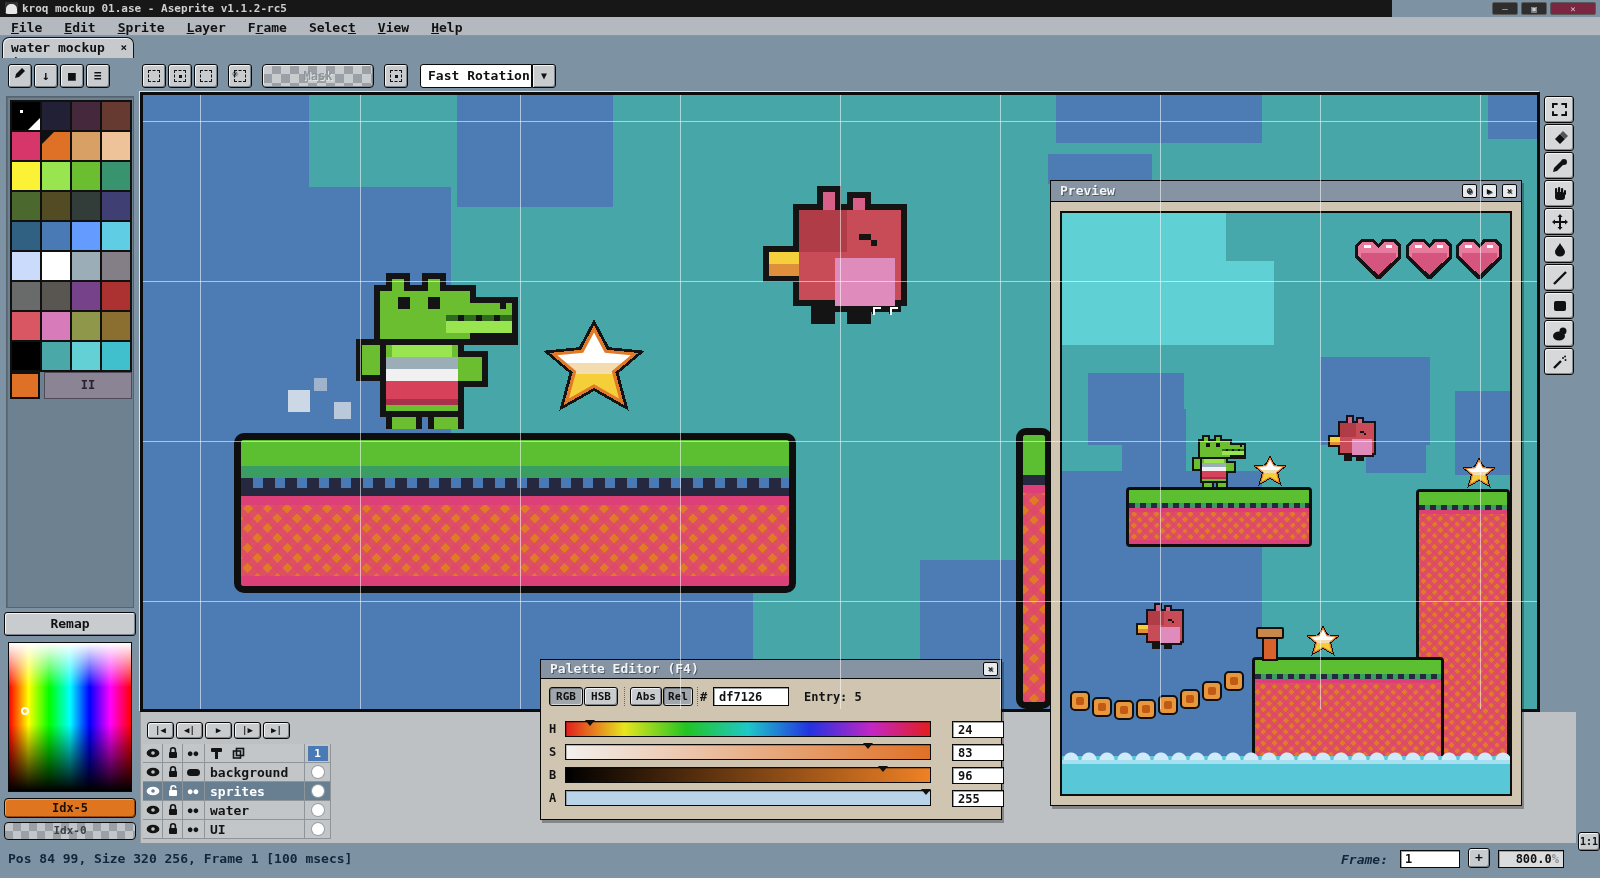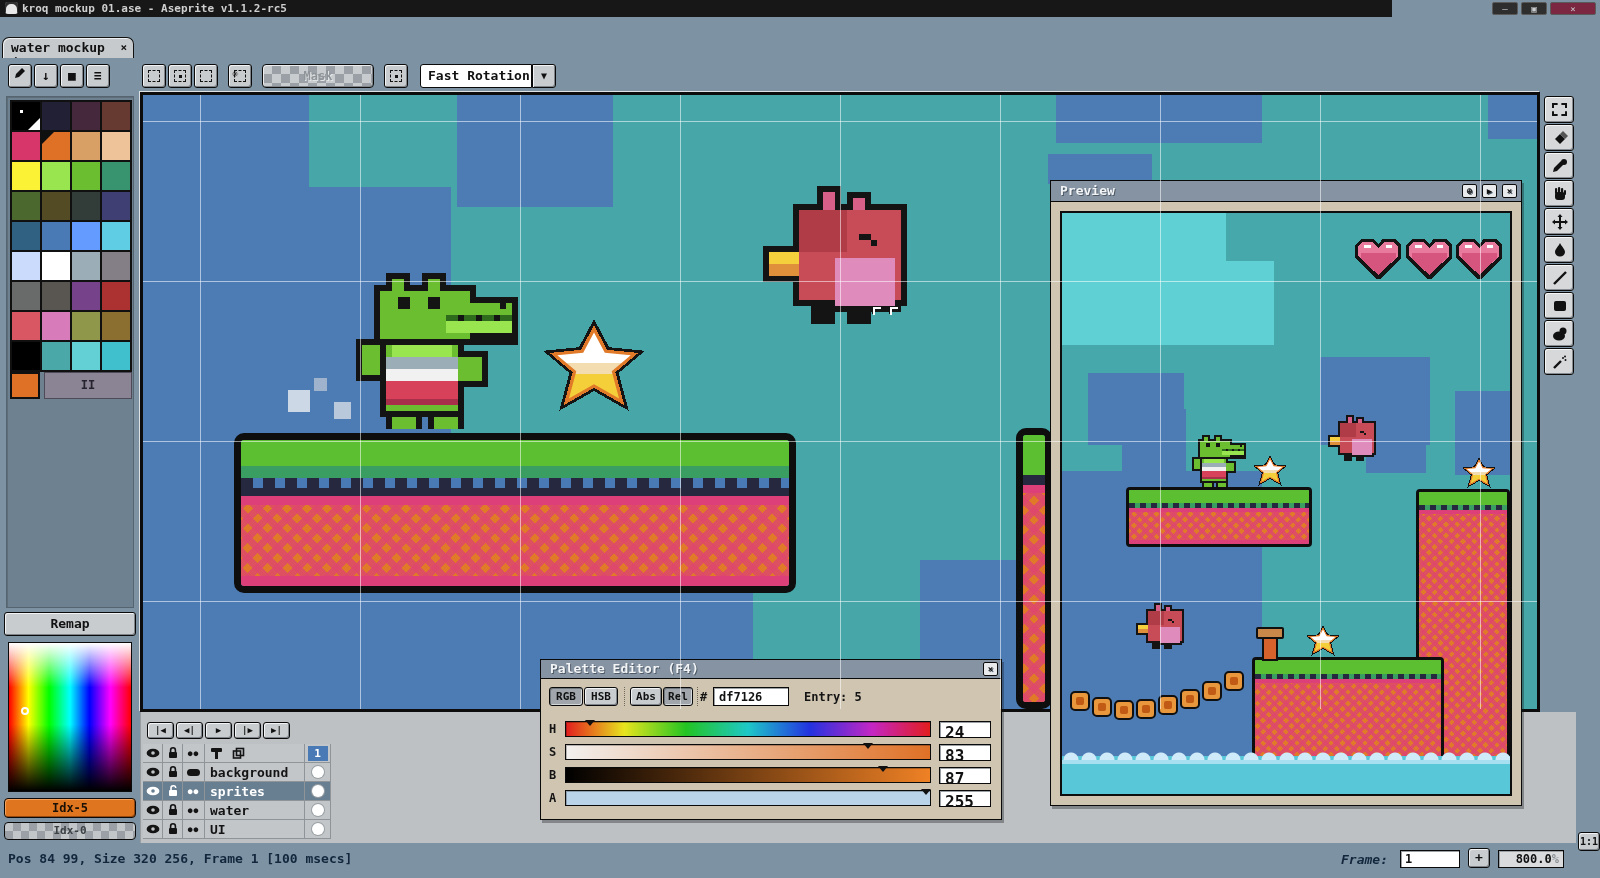--- a/index.html
+++ b/index.html
@@ -173,39 +173,40 @@
   #palette-editor .win-body { top:18px; }
   .pe-btn { position:absolute; top:8px; height:19px; font-size:11px; font-weight:bold; line-height:17px; }
   .pe-sep { position:absolute; top:8px; width:0; height:19px; border-left:1px dotted #6f675a; }
   #pe-hash { position:absolute; left:159px; top:11px; font-size:12px; font-weight:bold; color:#141414; }
   #hex-input { position:absolute; left:172px; top:8px; width:76px; height:19px; font-size:12px; font-weight:bold; padding-left:5px; color:#111; }
   #pe-entry { position:absolute; left:263px; top:11px; font-size:12px; font-weight:bold; color:#141414; }
   .slider-row { position:absolute; left:0; width:100%; height:17px; }
   .slider-label { position:absolute; left:8px; top:1px; font-size:12px; font-weight:bold; color:#141414; }
   .slider-track { position:absolute; left:24px; top:0; width:366px; height:16px; border:1px solid #0a0a0a; box-shadow: inset 1px 1px 0 rgba(0,0,0,.25); }
   .slider-marker { position:absolute; top:-2px; width:0; height:0; border:5px solid transparent; border-top:6px solid #101010; border-bottom:none; }
-  .slider-value { position:absolute; left:398px; top:0; width:52px; height:17px; font-size:16px; font-weight:bold; padding:1px 0 0 5px; color:#111; }
+  .slider-value { position:absolute; left:411px; top:0; width:52px; height:17px; font-size:12px; font-weight:bold; padding:1px 0 0 5px; color:#111; }
   .track-H { background:linear-gradient(90deg,#e21e1e 0%,#e8e51e 16%,#23c423 33%,#1ec8c8 50%,#2332e0 67%,#c426c4 84%,#e21e1e 100%); }
   .track-S { background:linear-gradient(90deg,#f2f0ee 0%,#df7126 100%); }
   .track-B { background:linear-gradient(90deg,#000 0%,#ef8125 100%); }
   .track-A { background:#b9d3e9; }
 </style>
 </head>
 <body>
 
 <div id="app">
 
   <div id="titlebar">
     <div class="app-icon"></div>
     <div class="title">kroq mockup 01.ase - Aseprite v1.1.2-rc5</div>
     <div class="winctl" id="win-min">–</div>
     <div class="winctl" id="win-max">▣</div>
     <div class="winctl" id="win-close">×</div>
   </div>
 
+  <div id="menubar"><span class="menu-item"><u>F</u>ile</span><span class="menu-item"><u>E</u>dit</span><span class="menu-item"><u>S</u>prite</span><span class="menu-item"><u>L</u>ayer</span><span class="menu-item">F<u>r</u>ame</span><span class="menu-item">Selec<u>t</u></span><span class="menu-item"><u>V</u>iew</span><span class="menu-item"><u>H</u>elp</span></div>
 
   <div id="tabbar">
     <div id="tab">
       <span class="tab-close">×</span>
       <span>water mockup (</span>
     </div>
   </div>
 
   <div id="main-toolbar">
     <div class="btn3d tb-small" style="left:8px"><svg width="14" height="14" viewBox="0 0 14 14">
@@ -778,21 +779,21 @@
             <div class="slider-track track-S">
               <div class="slider-marker" style="left:calc(83% - 5px)"></div>
             </div>
             <div class="slider-value sunken">83</div>
           </div>
           <div class="slider-row" style="top: 88px;">
             <div class="slider-label">B</div>
             <div class="slider-track track-B">
               <div class="slider-marker" style="left:calc(87% - 5px)"></div>
             </div>
-            <div class="slider-value sunken">87</div>
+            <div class="slider-value sunken">96</div>
           </div>
           <div class="slider-row" style="top: 111px;">
             <div class="slider-label">A</div>
             <div class="slider-track track-A">
               <div class="slider-marker" style="left:calc(99% - 5px)"></div>
             </div>
             <div class="slider-value sunken">255</div>
           </div>
         </div>
     </div>

